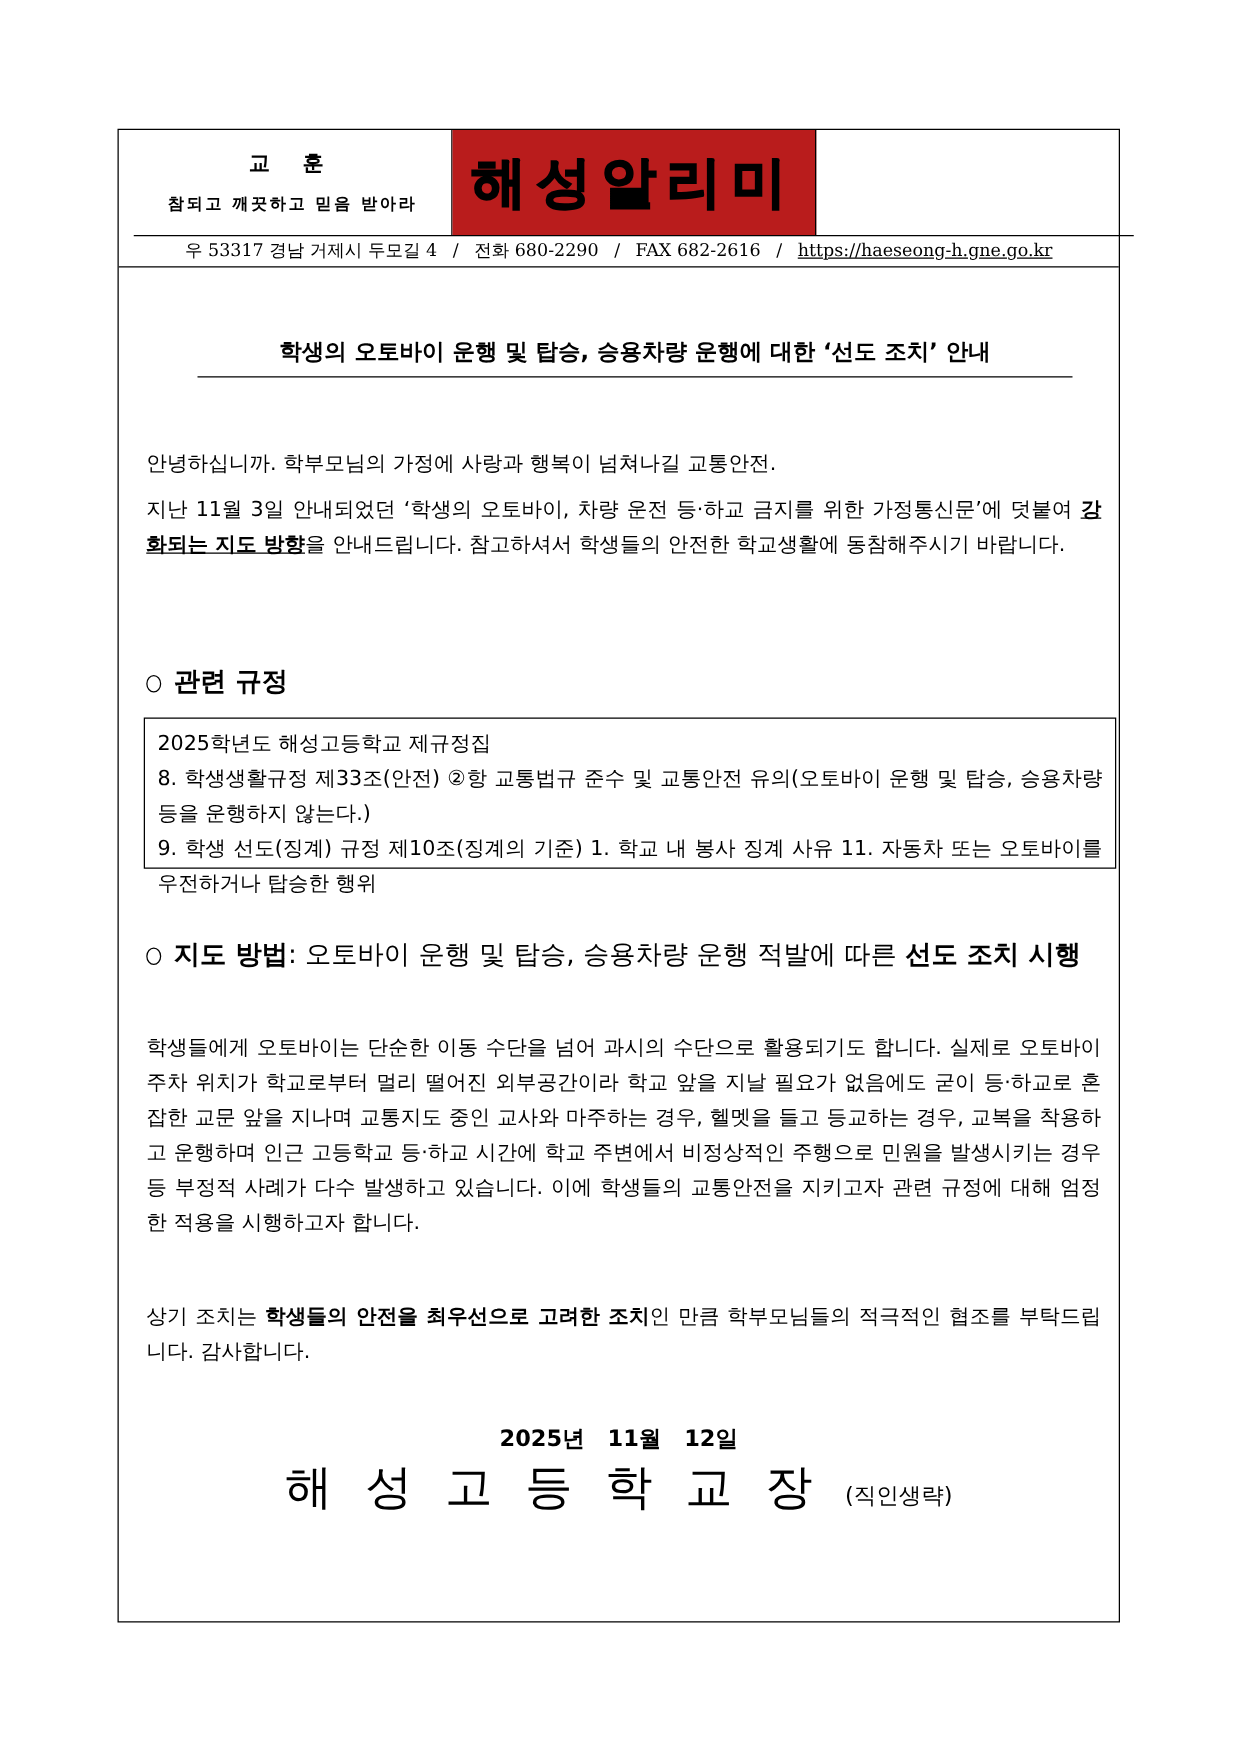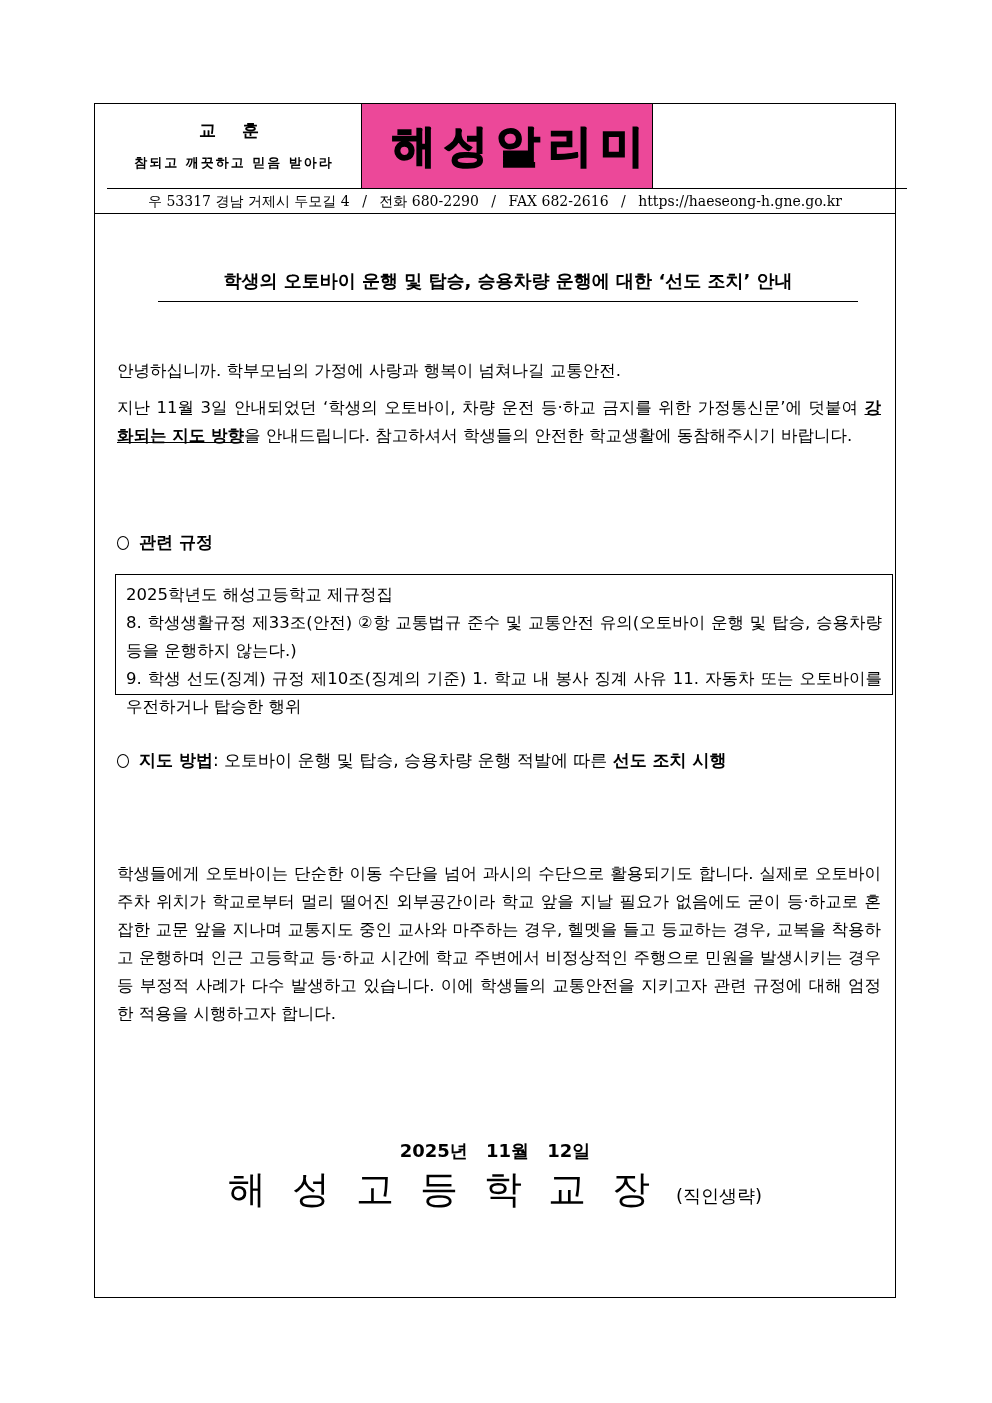--- a/index.html
+++ b/index.html
@@ -2,32 +2,32 @@
 <html><head>
 <meta charset="utf-8">
 <style>
   html, body { margin:0; padding:0; background:#ffffff; }
   body { width:992px; height:1403px; position:relative; font-family:"DejaVu Sans", sans-serif; color:#000; }
   .page-frame { position:absolute; left:94px; top:103px; width:802px; height:1195px; border:1.5px solid #000; box-sizing:border-box; }
   .header-row { position:absolute; left:12px; top:0; width:100%; height:85px; border-bottom:1.5px solid #000; box-sizing:border-box; display:flex; }
   .motto-cell { width:255px; border-right:1.5px solid #000; box-sizing:border-box; text-align:center; padding-top:15px; }
   .motto-title { font-family:"DejaVu Serif", serif; font-weight:bold; font-size:17px; letter-spacing:10px; }
   .motto-text { font-family:"DejaVu Serif", serif; font-weight:bold; font-size:13px; margin-top:12px; letter-spacing:2px; }
-  .masthead-cell { width:291px; background:#ec4899; border-right:1.5px solid #000; box-sizing:border-box; display:flex; align-items:center; justify-content:flex-end; }
+  .masthead-cell { width:291px; background:#b91c1c; border-right:1.5px solid #000; box-sizing:border-box; display:flex; align-items:center; justify-content:center; }
   .masthead-title { font-family:"DejaVu Serif", serif; font-weight:900; font-size:44px; letter-spacing:8px; -webkit-text-stroke:1.5px #000; }
   .issue-cell { flex:1; text-align:center; font-family:"DejaVu Serif", serif; font-size:15px; padding-top:6px; line-height:26px; }
   .issue-cell .small { font-size:12px; }
   .address-row { position:absolute; left:0; top:85px; width:100%; height:25px; border-bottom:1.5px solid #000; box-sizing:border-box; text-align:center; font-family:"DejaVu Serif", serif; font-size:14px; line-height:24px; }
-  .address-row a { color:#000; }
+  .address-row a { color:#000; text-decoration:underline; }
   .sep { margin:0 8px; }
   .title { position:absolute; left:63px; top:165px; width:700px; text-align:center; font-weight:bold; font-size:18px; padding-bottom:8px; border-bottom:1.2px solid #000; }
   .para { position:absolute; left:22px; width:764px; font-size:16.5px; line-height:28px; text-align:justify; }
   .bold { font-weight:bold; }
   .uline { text-decoration:underline; font-weight:bold; }
-  .section-head { position:absolute; left:22px; font-size:17px; }
+  .section-head { position:absolute; left:22px; font-size:21px; }
   .circle { display:inline-block; width:12px; height:14px; border:1.5px solid #000; border-radius:50%; vertical-align:-2px; margin-right:10px; box-sizing:border-box; }
   .rule-box { position:absolute; left:20px; top:470px; width:778px; height:121px; border:1.2px solid #000; box-sizing:border-box; padding:6px 10px; font-size:16.5px; line-height:28px; text-align:justify; }
   .date-line { position:absolute; left:0; width:100%; top:1035px; text-align:center; font-weight:bold; font-size:18px; word-spacing:12px; }
   .sign-line { position:absolute; left:0; width:100%; top:1060px; text-align:center; font-size:38px; }
   .sign-line .name { letter-spacing:26px; }
   .sign-line .note { font-size:18px; letter-spacing:0; }
 </style>
 </head>
 <body>
 
@@ -66,22 +66,23 @@
   <div class="rule-box">
     <div>2025학년도 해성고등학교 제규정집</div>
     <div>8. 학생생활규정 제33조(안전) ②항 교통법규 준수 및 교통안전 유의(오토바이 운행 및 탑승, 승용차량 등을 운행하지 않는다.)</div>
     <div>9. 학생 선도(징계) 규정 제10조(징계의 기준) 1. 학교 내 봉사 징계 사유 11. 자동차 또는 오토바이를 우전하거나 탑승한 행위</div>
   </div>
 
   <div class="section-head" style="top:645px;">
     <span class="circle"></span><span class="bold">지도 방법</span><span>: 오토바이 운행 및 탑승, 승용차량 운행 적발에 따른 </span><span class="bold">선도 조치 시행</span>
   </div>
 
-  <div class="para" style="top:720px;margin-top:36px;"> 학생들에게 오토바이는 단순한 이동 수단을 넘어 과시의 수단으로 활용되기도 합니다. 실제로 오토바이 주차 위치가 학교로부터 멀리 떨어진 외부공간이라 학교 앞을 지날 필요가 없음에도 굳이 등·하교로 혼잡한 교문 앞을 지나며 교통지도 중인 교사와 마주하는 경우, 헬멧을 들고 등교하는 경우, 교복을 착용하고 운행하며 인근 고등학교 등·하교 시간에 학교 주변에서 비정상적인 주행으로 민원을 발생시키는 경우 등 부정적 사례가 다수 발생하고 있습니다. 이에 학생들의 교통안전을 지키고자 관련 규정에 대해 엄정한 적용을 시행하고자 합니다.</div>
+  <div class="para" style="top:720px;"> 학생들에게 오토바이는 단순한 이동 수단을 넘어 과시의 수단으로 활용되기도 합니다. 실제로 오토바이 주차 위치가 학교로부터 멀리 떨어진 외부공간이라 학교 앞을 지날 필요가 없음에도 굳이 등·하교로 혼잡한 교문 앞을 지나며 교통지도 중인 교사와 마주하는 경우, 헬멧을 들고 등교하는 경우, 교복을 착용하고 운행하며 인근 고등학교 등·하교 시간에 학교 주변에서 비정상적인 주행으로 민원을 발생시키는 경우 등 부정적 사례가 다수 발생하고 있습니다. 이에 학생들의 교통안전을 지키고자 관련 규정에 대해 엄정한 적용을 시행하고자 합니다.</div>
 
+  <div class="para" style="top:935px;"><span> 상기 조치는 </span><span class="bold">학생들의 안전을 최우선으로 고려한 조치</span><span>인 만큼 학부모님들의 적극적인 협조를 부탁드립니다. 감사합니다.</span></div>
 
   <div class="date-line">2025년  11월  12일</div>
 
   <div class="sign-line">
     <span class="name">해성고등학교장</span><span class="note">(직인생략)</span>
   </div>
 
 </div>
 
 </body></html>

